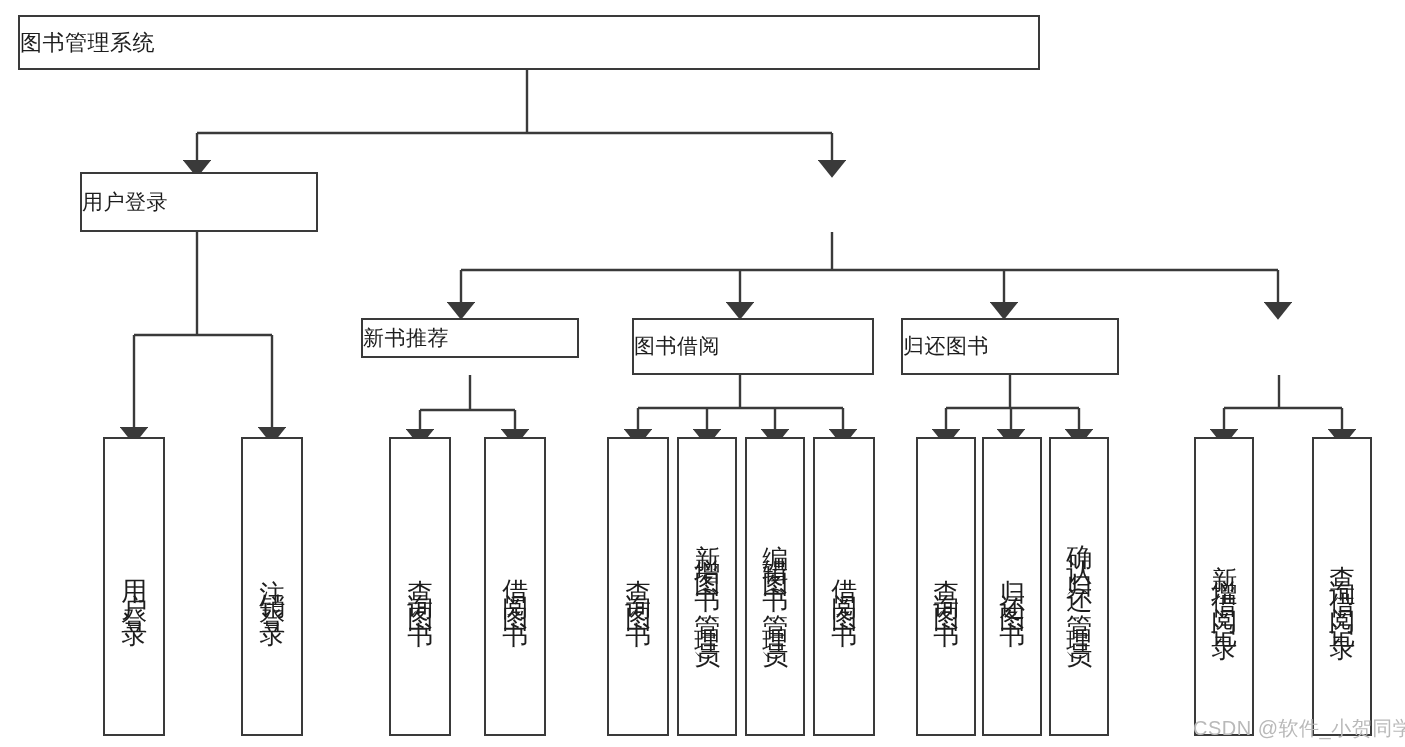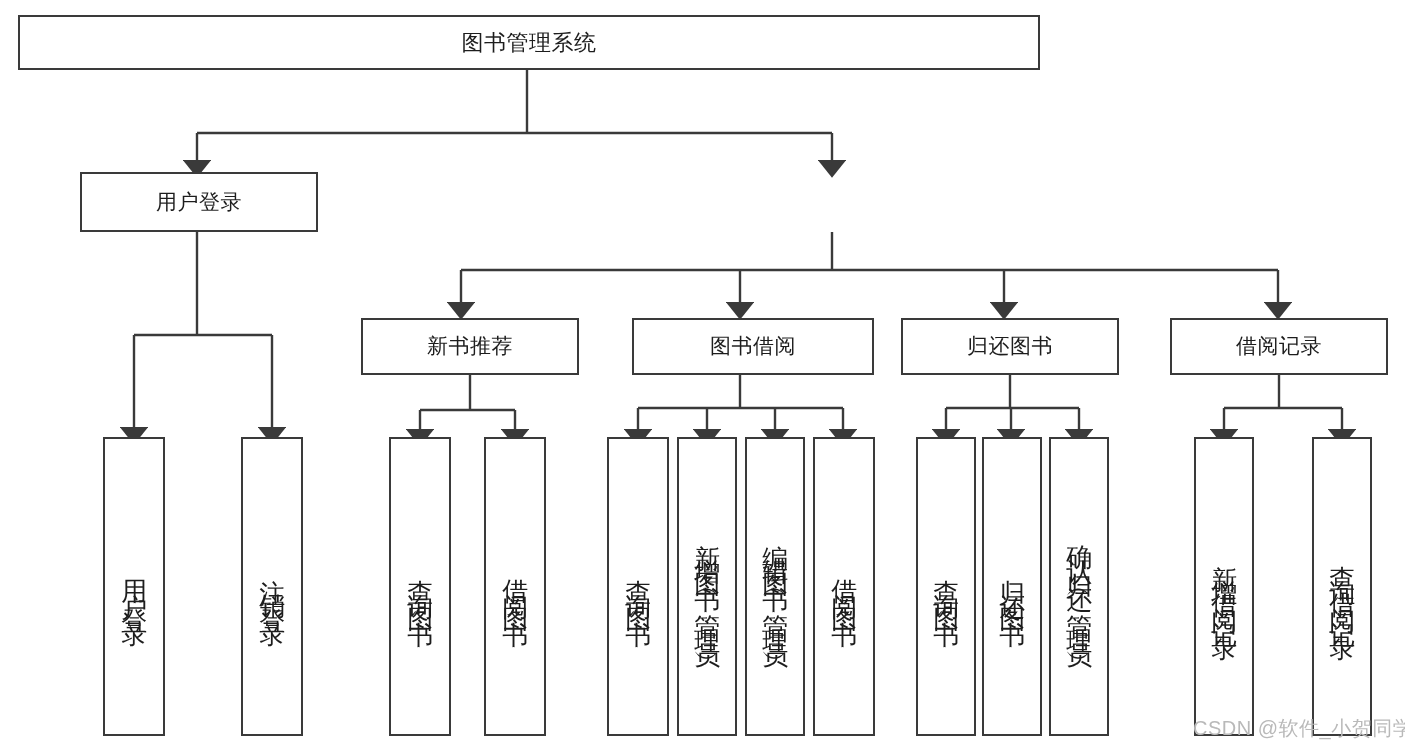--- a/index.html
+++ b/index.html
@@ -22,21 +22,21 @@
     height:747px;
     pointer-events:none;
   }
   .node{
     position:absolute;
     box-sizing:border-box;
     background:#ffffff;
     border:2.2px solid #3a3a3a;
     display:flex;
     align-items:center;
-    justify-content:center;
+    justify-content:flex-start;
     color:#1d1d1d;
     z-index:2;
   }
   .node .lbl{
     display:block;
     text-align:center;
     white-space:nowrap;
     letter-spacing:0.5px;
     line-height:1.18;
   }
@@ -131,35 +131,32 @@
 
   <div class="node h root" style="left:18px;top:15px;width:1022px;height:55px;">
     <span class="lbl">图书管理系统</span>
   </div>
 
   <div class="node h" style="left:80px;top:172px;width:238px;height:60px;">
     <span class="lbl">用户登录</span>
   </div>
 
 
-  <div class="node h" style="left:361px;top:318px;width:218px;height:57px;">
+  <div class="node h" style="left:361px;top:318px;width:218px;height:40px;">
     <span class="lbl">新书推荐</span>
   </div>
 
   <div class="node h" style="left:632px;top:318px;width:242px;height:57px;">
     <span class="lbl">图书借阅</span>
   </div>
 
   <div class="node h" style="left:901px;top:318px;width:218px;height:57px;">
     <span class="lbl">归还图书</span>
   </div>
 
-  <div class="node h" style="left:1170px;top:318px;width:218px;height:57px;">
-    <span class="lbl">借阅记录</span>
-  </div>
 
   <div class="node v" style="left:103px;top:437px;width:62px;height:299px;">
     <span class="lbl" style="letter-spacing: 14px;">用户登录</span>
   </div>
 
   <div class="node v" style="left:241px;top:437px;width:62px;height:299px;">
     <span class="lbl" style="letter-spacing: 14px;">注销登录</span>
   </div>
 
   <div class="node v" style="left:389px;top:437px;width:62px;height:299px;">

